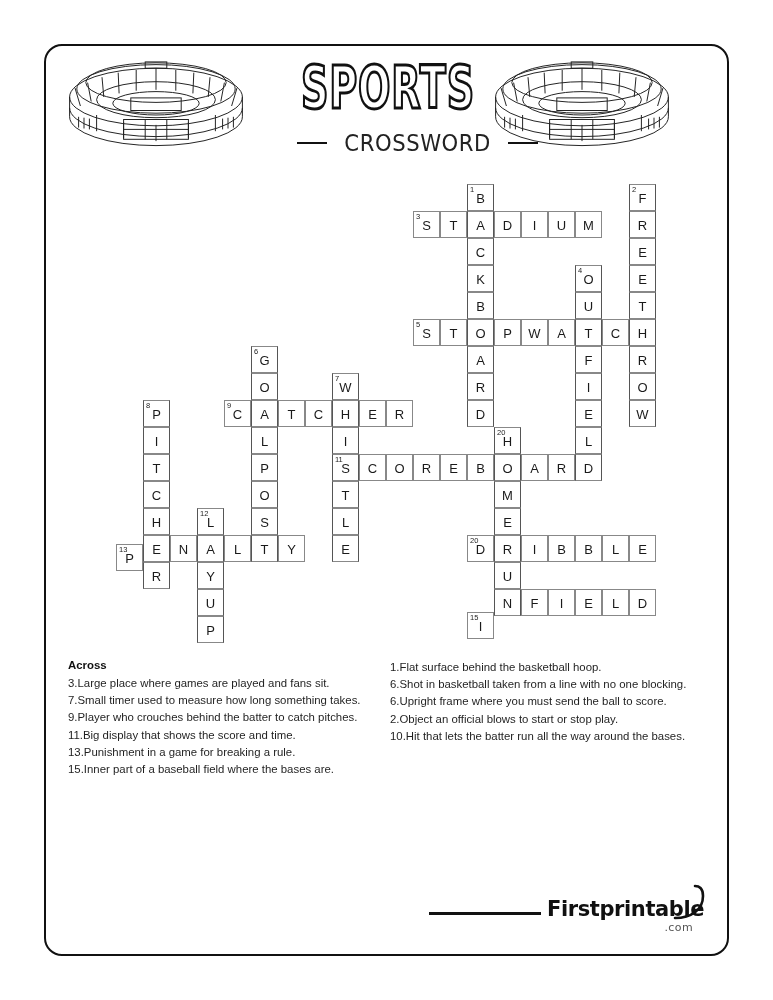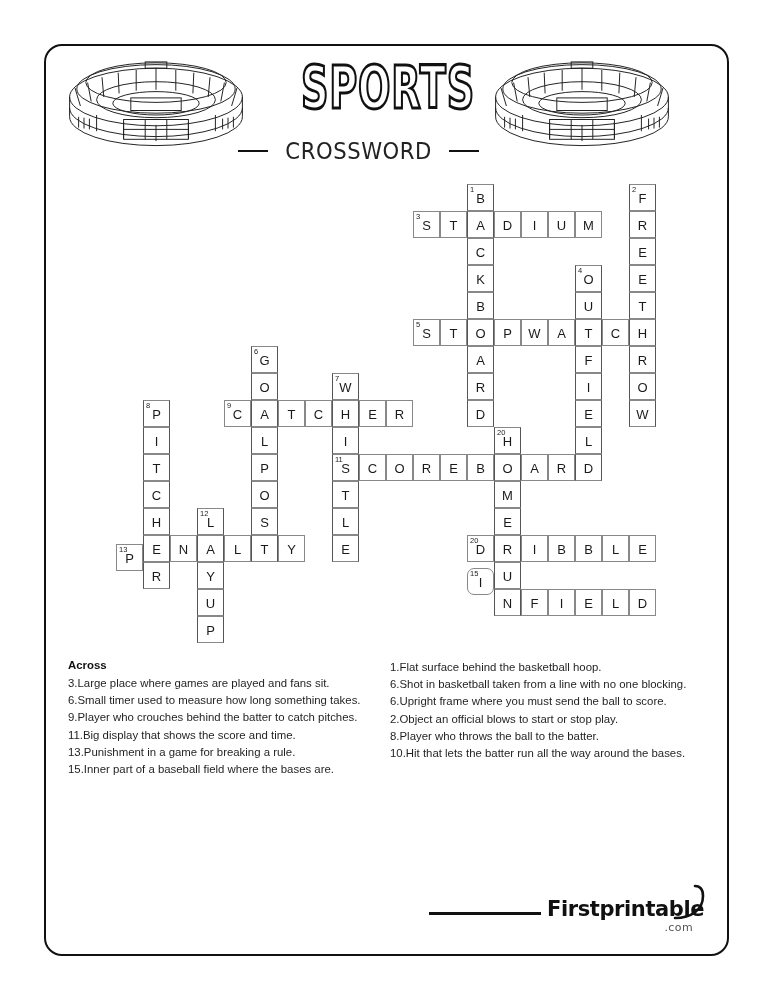--- a/index.html
+++ b/index.html
@@ -27,21 +27,21 @@
   #sports-title {
     font-family:"DejaVu Sans", sans-serif;
     font-size:49px; font-weight:900; letter-spacing:1px;
     line-height:58px;
     color:#fff;
     -webkit-text-stroke:2.6px #111;
     transform:scaleX(0.78) scaleY(1.18);
     transform-origin:center center;
     margin:0; padding:0;
   }
-  #crossword-row { display:flex; align-items:center; justify-content:flex-start; gap:11px; margin-top:20px; }
+  #crossword-row { display:flex; align-items:center; justify-content:flex-end; gap:11px; margin-top:12px; }
   #crossword-row .rule { width:30px; height:2.6px; background:#111; }
   #crossword-title {
     font-family:"DejaVu Sans", sans-serif;
     font-size:23px; letter-spacing:0.6px; color:#222; font-weight:400;
     transform:scaleX(0.92); transform-origin:center;
   }
 
   
   #grid { position:absolute; left:0; top:0; width:685px; height:600px; }
   .cell {
@@ -432,21 +432,21 @@
       </div>
       <div class="cell vert" style="left: 151px; top: 516px;">
         <span class="ltr">Y</span>
       </div>
       <div class="cell vert" style="left: 448px; top: 516px;">
         <span class="ltr">U</span>
       </div>
       <div class="cell vert" style="left: 151px; top: 543px;">
         <span class="ltr">U</span>
       </div>
-      <div class="cell" style="left: 421px; top: 522px; border-radius: 7px;">
+      <div class="cell" style="left: 421px; top: 566px;">
         <span class="num">15</span>
         <span class="ltr">I</span>
       </div>
       <div class="cell vert" style="left: 448px; top: 543px;">
         <span class="ltr">N</span>
       </div>
       <div class="cell" style="left: 475px; top: 543px;">
         <span class="ltr">F</span>
       </div>
       <div class="cell" style="left: 502px; top: 543px;">
@@ -464,34 +464,33 @@
       <div class="cell vert" style="left: 151px; top: 570px;">
         <span class="ltr">P</span>
       </div>
     </div>
 
   <div id="clues">
     <div class="clue-col across">
       <p class="clue-head">Across</p>
       <div>
           <p class="clue">3.Large place where games are played and fans sit.</p>
-          <p class="clue">6.Small timer used to measure how long something takes.</p>
+          <p class="clue">7.Small timer used to measure how long something takes.</p>
           <p class="clue">9.Player who crouches behind the batter to catch pitches.</p>
           <p class="clue">11.Big display that shows the score and time.</p>
           <p class="clue">13.Punishment in a game for breaking a rule.</p>
           <p class="clue">15.Inner part of a baseball field where the bases are.</p>
         </div>
     </div>
     <div class="clue-col down">
       <div>
           <p class="clue">1.Flat surface behind the basketball hoop.</p>
           <p class="clue">6.Shot in basketball taken from a line with no one blocking.</p>
           <p class="clue">6.Upright frame where you must send the ball to score.</p>
           <p class="clue">2.Object an official blows to start or stop play.</p>
-          <p class="clue">8.Player who throws the ball to the batter.</p>
           <p class="clue">10.Hit that lets the batter run all the way around the bases.</p>
         </div>
     </div>
   </div>
 
   <div id="footer">
     <div id="brand-wrap">
       <div id="brand-line"></div>
       <div id="brand-name">Firstprintable</div>
       <div id="brand-swoosh">

